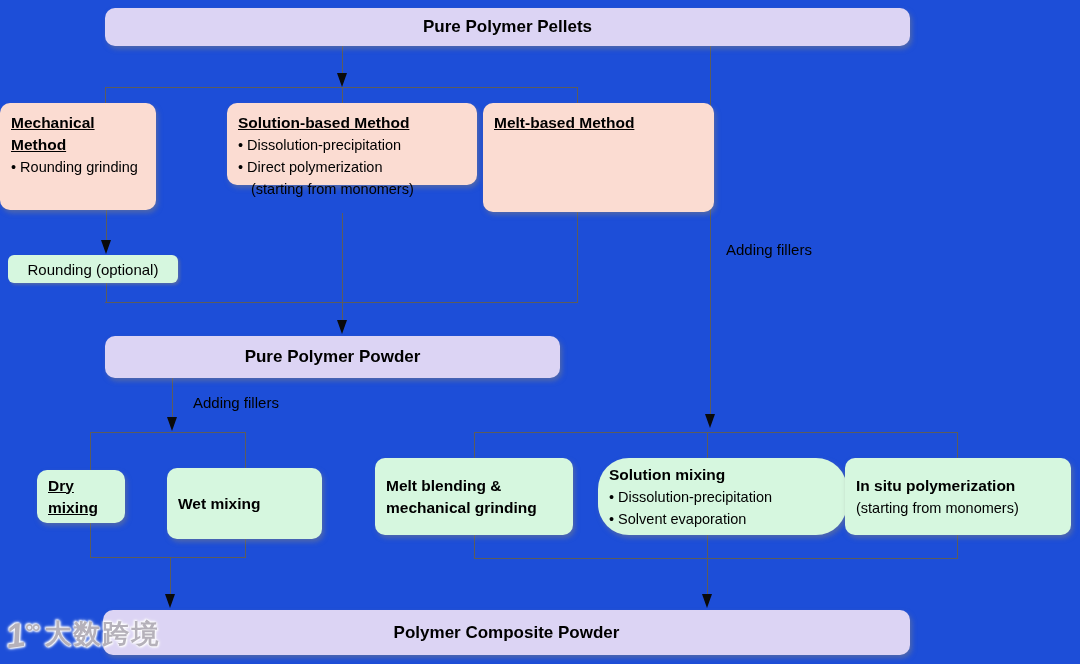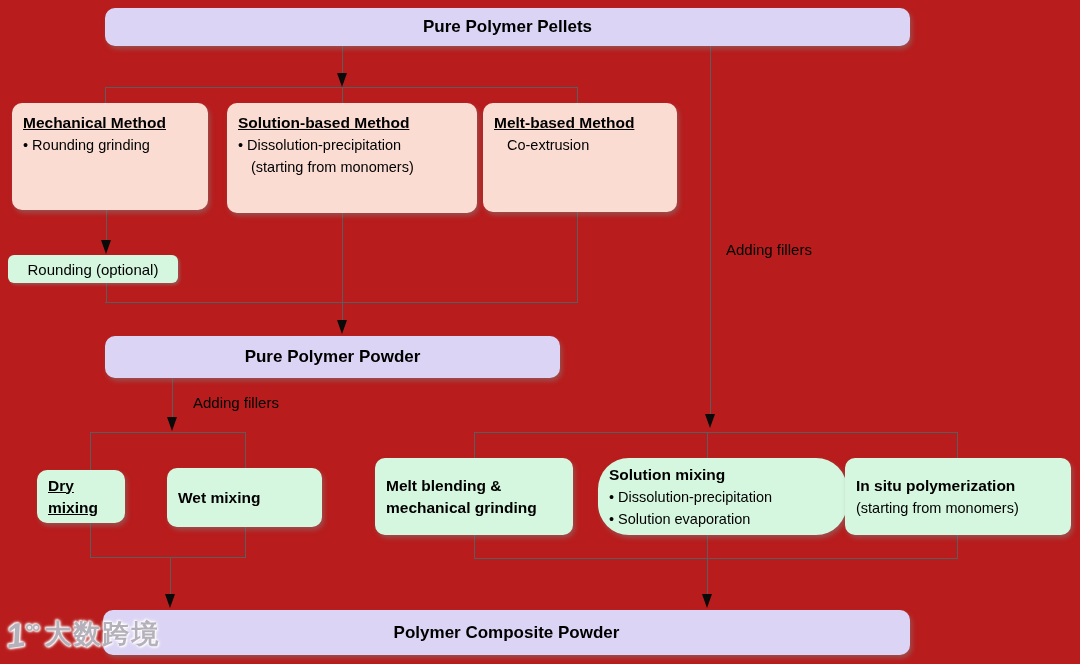--- a/index.html
+++ b/index.html
@@ -1,19 +1,19 @@
 <!DOCTYPE html>
 <html><head>
 <meta charset="utf-8">
 <style>
   html,body{margin:0;padding:0;background:#ffffff;}
   #canvas{
     position:relative;
     width:1080px;height:664px;
-    background:#b91c1c;
+    background:#1d4ed8;
     font-family:"Liberation Sans", sans-serif;
     color:#000;
     overflow:hidden;
   }
   .line{position:absolute;background:#5c5c5c;}
   .h{height:1px;}
   .v{width:1px;}
   .arrow-down{
     position:absolute;width:0;height:0;
     border-left:5px solid transparent;
@@ -95,64 +95,64 @@
   <div class="arrow-down" style="left:337px;top:320px;"></div>
   <div class="arrow-down" style="left:167px;top:417px;"></div>
   <div class="arrow-down" style="left:165px;top:594px;"></div>
   <div class="arrow-down" style="left:705px;top:414px;"></div>
   <div class="arrow-down" style="left:702px;top:594px;"></div>
 
   <div class="box purple banner" style="left:105px;top:8px;width:805px;height:38px;">
     <span>Pure Polymer Pellets</span>
   </div>
 
-  <div class="box pink method" style="left:12px;top:103px;width:196px;height:107px;">
+  <div class="box pink method" style="left:0;top:103px;width:156px;height:107px;">
     <div class="box-title">Mechanical Method</div>
     <div>• Rounding grinding</div>
   </div>
 
-  <div class="box pink method" style="left:227px;top:103px;width:250px;height:110px;">
+  <div class="box pink method" style="left:227px;top:103px;width:250px;height:82px;">
     <div class="box-title">Solution-based Method</div>
     <div>• Dissolution-precipitation</div>
+    <div>• Direct polymerization</div>
     <div class="indent">(starting from monomers)</div>
   </div>
 
-  <div class="box pink method" style="left:483px;top:103px;width:194px;height:109px;">
+  <div class="box pink method" style="left:483px;top:103px;width:231px;height:109px;">
     <div class="box-title">Melt-based Method</div>
-    <div class="indent">Co-extrusion</div>
   </div>
 
   <div class="box green small-banner" style="left:8px;top:255px;width:170px;height:28px;">
     <span>Rounding (optional)</span>
   </div>
 
   <div class="box purple banner" style="left:105px;top:336px;width:455px;height:42px;">
     <span>Pure Polymer Powder</span>
   </div>
 
   <div class="flabel" style="left:193px;top:394px;">Adding fillers</div>
   <div class="flabel" style="left:726px;top:241px;">Adding fillers</div>
 
   <div class="box green method vcenter" style="left:37px;top:470px;width:88px;height:53px;text-decoration:underline;">
     <div class="bold-title">Dry mixing</div>
   </div>
 
-  <div class="box green method vcenter" style="left:167px;top:468px;width:155px;height:59px;">
+  <div class="box green method vcenter" style="left:167px;top:468px;width:155px;height:71px;">
     <div class="bold-title">Wet mixing</div>
   </div>
 
   <div class="box green method vcenter" style="left:375px;top:458px;width:198px;height:77px;">
     <div class="bold-title">Melt blending &amp;</div>
     <div class="bold-title">mechanical grinding</div>
   </div>
 
   <div class="box green method vcenter" style="left:598px;top:458px;width:249px;height:77px;border-radius:31px;">
     <div class="bold-title">Solution mixing</div>
     <div>• Dissolution-precipitation</div>
-    <div>• Solution evaporation</div>
+    <div>• Solvent evaporation</div>
   </div>
 
   <div class="box green method vcenter" style="left:845px;top:458px;width:226px;height:77px;">
     <div class="bold-title">In situ polymerization</div>
     <div>(starting from monomers)</div>
   </div>
 
   <div class="box purple banner" style="left:103px;top:610px;width:807px;height:45px;">
     <span>Polymer Composite Powder</span>
   </div>

